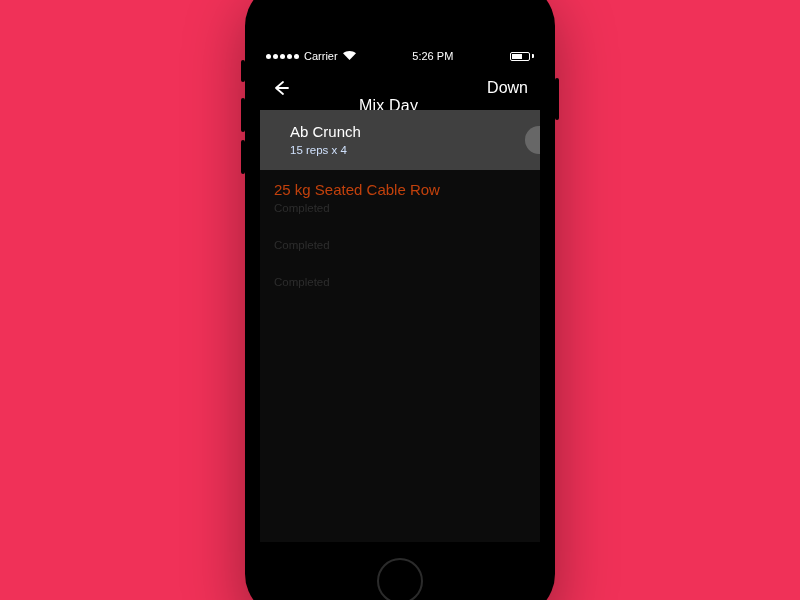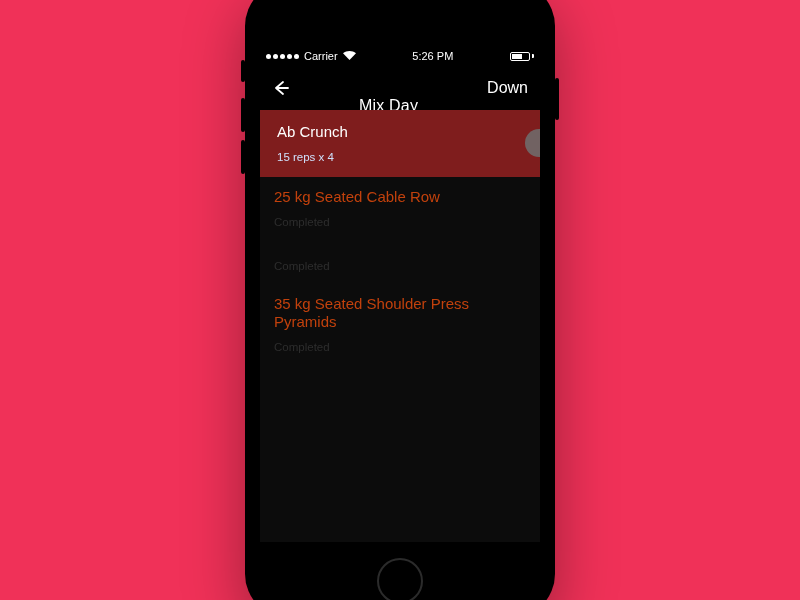--- a/index.html
+++ b/index.html
@@ -76,25 +76,25 @@
   }
   .navbar .title { font-size:16px; font-weight:500; letter-spacing:.2px;margin-top:36px; }
   .navbar .edit  { font-size:16px; font-weight:400; }
   .back-arrow svg { display:block; }
   
   .list { }
   .row {
     padding:11px 14px 12px;
   }
   .row .name { font-size:15px; font-weight:400; color:#c2410c; line-height:1.25; }
-  .row .sub  { font-size:11.5px; color:#2d2d2d; margin-top:9px; }
+  .row .sub  { font-size:11.5px; color:#2d2d2d; margin-top:2px; }
   .row.active {
-    background:#7f1d1d;
+    background:#404040;
     position:relative;
-    padding:13px 17px 14px;
+    padding:13px 30px 14px;
   }
   .row.active .name { color:#fff; }
   .row.active .sub  { color:#cfe0fb; }
   .drag-knob {
     position:absolute; right:-13px; top:50%; transform:translateY(-50%);
     width:28px; height:28px; border-radius:50%;
     background:#6e6e6e; opacity:.85;
   }
 </style>
 </head>
@@ -153,21 +153,20 @@
         <div class="row">
           <div class="name">25 kg Seated Cable Row</div>
           <div class="sub">Completed</div>
         </div>
 
         <div class="row">
           <div class="sub">Completed</div>
         </div>
 
         <div class="row">
-          <div class="name">35 kg Seated Shoulder Press Pyramids</div>
           <div class="sub">Completed</div>
         </div>
 
       </div>
 
     </div>
 
     <div class="home"></div>
   </div>
 </div>

